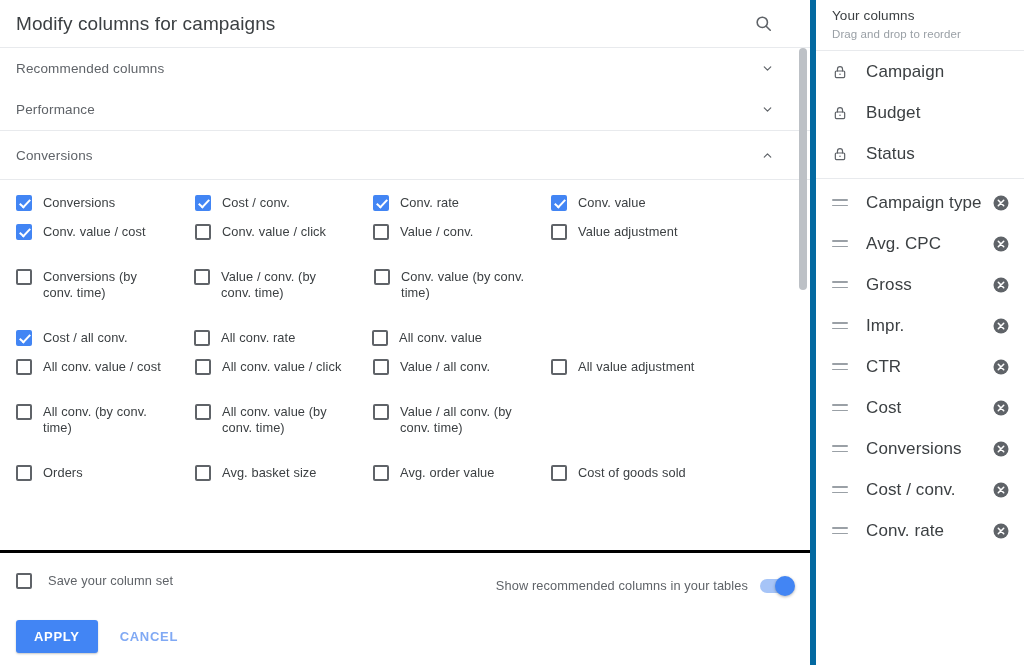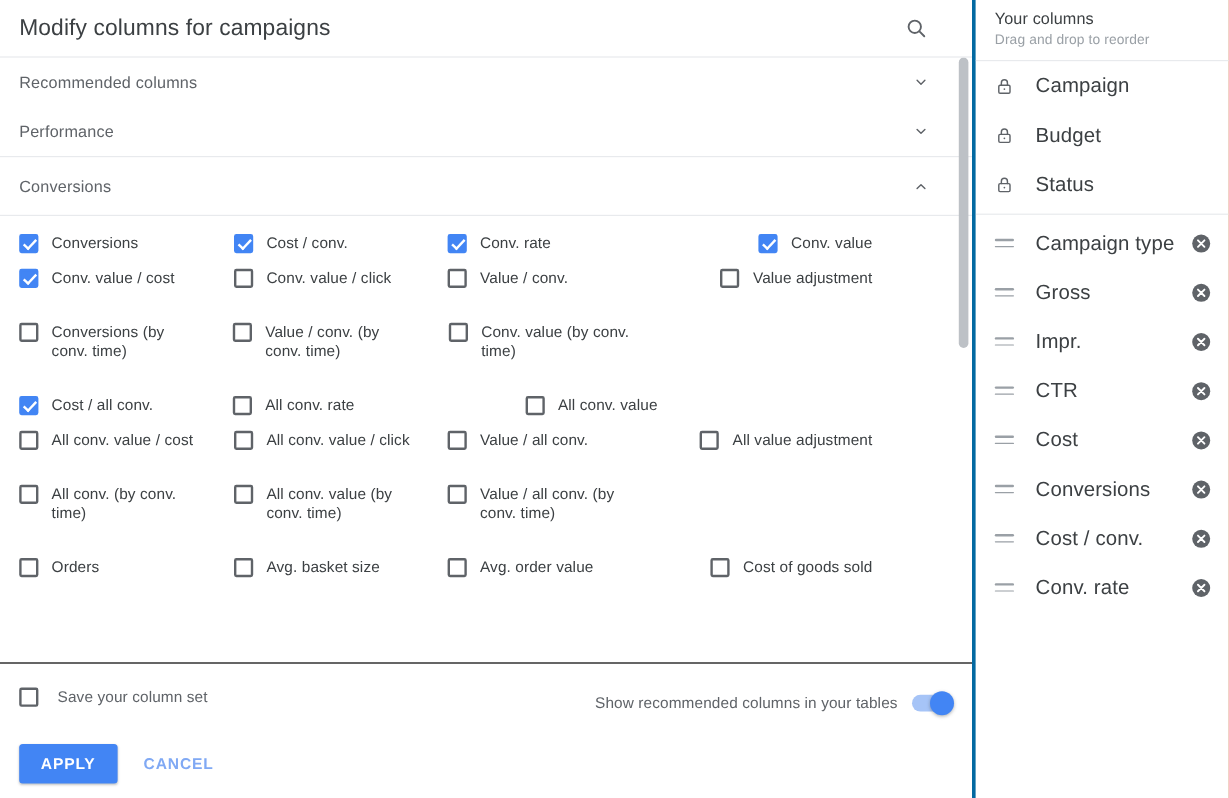--- a/index.html
+++ b/index.html
@@ -8,21 +8,21 @@
     width: 1024px; height: 665px;
     font-family: "Liberation Sans", sans-serif;
     background: #ffffff;
     overflow: hidden;
     -webkit-font-smoothing: antialiased;
   }
   #app {
     position: relative;
     width: 1024px; height: 665px;
     display: flex;
-    background: #c2410c;
+    background: #a21caf;
   }
 
   
   .left-panel {
     position: relative;
     width: 810px; height: 665px;
     display: flex; flex-direction: column;
     background: #fff;
   }
 
@@ -88,21 +88,21 @@
   }
   .cb-cell {
     display: flex;
     align-items: flex-start;
     padding: 6px 10px 6px 0;
     min-height: 26px;
   }
   .cb-cell.c0 { width: 179px; padding-left: 16px; }
   .cb-cell.c1 { width: 179px; padding-left: 16px; }
   .cb-cell.c2 { width: 179px; padding-left: 15px; }
-  .cb-cell.c3 { width: 200px; padding-left: 14px; justify-content: flex-end; }
+  .cb-cell.c3 { width: 200px; padding-left: 14px; }
 
   .cb {
     flex: 0 0 auto;
     width: 16px; height: 16px;
     border: 2px solid #5f6368;
     border-radius: 2px;
     margin-top: 1px;
     margin-right: 11px;
     background: #fff;
     position: relative;
@@ -142,21 +142,21 @@
   .lp-thumb {
     position: absolute;
     left: 0; width: 8px;
     background: #bdc1c6;
     border-radius: 4px;
   }
 
   
   .bottom-area {
     flex: 0 0 auto;
-    border-top: 1px solid #000000;
+    border-top: 3px solid #000000;
   }
   .save-row {
     height: 55px;
     display: flex; align-items: center;
     padding: 0 16px;
   }
   .save-row .cb { margin-top: 0; margin-right: 16px; }
   .save-label {
     font-size: 12.8px; color: #5f6368;
     letter-spacing: 0.1px;
@@ -218,21 +218,21 @@
     border-radius: 50%;
     background: #4285f4;
     box-shadow: 0 1px 3px rgba(60,64,67,.4);
   }
 
   
   .right-panel {
     position: relative;
     width: 214px; height: 665px;
     background: #fff;
-    border-left: 3px solid #0369a1;
+    border-left: 6px solid #0369a1;
     display: flex; flex-direction: column;
     overflow: hidden;
   }
   .rp-header {
     flex: 0 0 auto;
     padding: 8px 16px 10px 16px;
     border-bottom: 1px solid #e8eaed;
   }
   .rp-title {
     font-size: 13.5px;
@@ -517,20 +517,31 @@
           <span class="remove-btn"><svg width="18" height="18" viewBox="0 0 24 24">
               <circle cx="12" cy="12" r="10" fill="#5f6368"></circle>
               <path d="M8.4 8.4 L15.6 15.6 M15.6 8.4 L8.4 15.6" stroke="#ffffff" stroke-width="2.1" stroke-linecap="round"></path>
             </svg></span>
         </div>
         <div class="rp-item">
           <span class="handle">
             <i></i>
             <i></i>
           </span>
+          <span class="name">Avg. CPC</span>
+          <span class="remove-btn"><svg width="18" height="18" viewBox="0 0 24 24">
+              <circle cx="12" cy="12" r="10" fill="#5f6368"></circle>
+              <path d="M8.4 8.4 L15.6 15.6 M15.6 8.4 L8.4 15.6" stroke="#ffffff" stroke-width="2.1" stroke-linecap="round"></path>
+            </svg></span>
+        </div>
+        <div class="rp-item">
+          <span class="handle">
+            <i></i>
+            <i></i>
+          </span>
           <span class="name">Gross</span>
           <span class="remove-btn"><svg width="18" height="18" viewBox="0 0 24 24">
               <circle cx="12" cy="12" r="10" fill="#5f6368"></circle>
               <path d="M8.4 8.4 L15.6 15.6 M15.6 8.4 L8.4 15.6" stroke="#ffffff" stroke-width="2.1" stroke-linecap="round"></path>
             </svg></span>
         </div>
         <div class="rp-item">
           <span class="handle">
             <i></i>
             <i></i>

